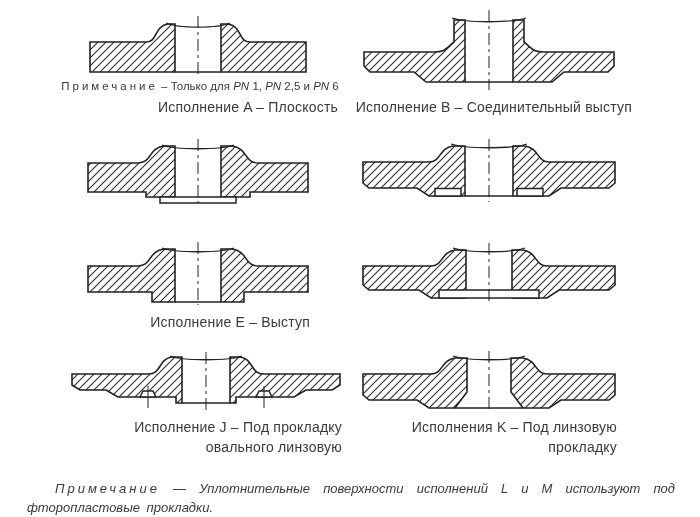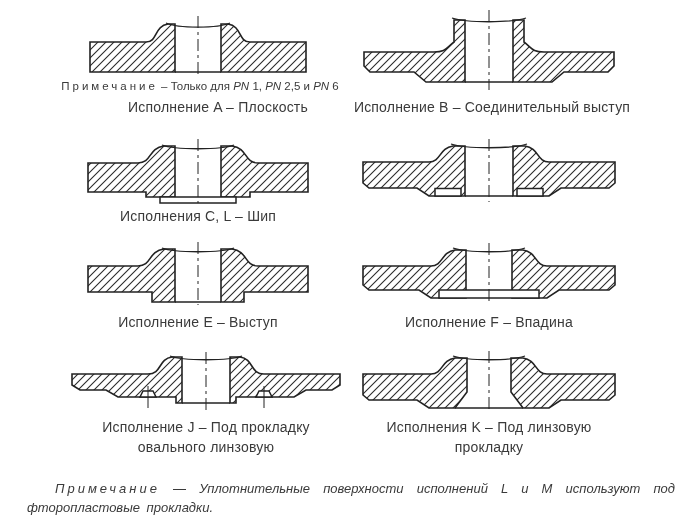--- a/index.html
+++ b/index.html
@@ -3,21 +3,21 @@
 <meta charset="utf-8">
 <style>
   html,body{margin:0;padding:0;background:#fff;}
   #page{
     position:relative;width:678px;height:517px;background:#ffffff;
     font-family:"Liberation Sans",sans-serif;color:#3a3a3a;overflow:hidden;
   }
   .fig{position:absolute;}
   .fig svg{display:block;}
   .cap{
-    position:absolute;text-align:center;font-size:14px;line-height:20px;
+    position:absolute;text-align:right;font-size:14px;line-height:20px;
     color:#3a3a3a;letter-spacing:.2px;
   }
   .smallnote{
     position:absolute;text-align:center;font-size:11.5px;color:#3a3a3a;
   }
   .spaced{letter-spacing:3px;}
   .pn{font-style:italic;}
   #bottom-note{
     position:absolute;left:27px;top:479px;width:648px;
     font-size:13px;line-height:19px;color:#3a3a3a;text-align:justify;
@@ -70,21 +70,20 @@
 
   <div class="fig" style="left:86px;top:136px">
     <svg width="224" height="68" viewBox="0 0 224 68">
       <path class="outline" d="M2,27 H52 C66,27 62,12 78,10 H89 V61 H60 V56 H2 Z"></path>
       <path class="outline" d="M222,27 H172 C158,27 162,12 146,10 H135 V61 H164 V56 H222 Z"></path>
       <rect class="white" x="74" y="61" width="76" height="6"></rect>
       <path class="wavy" d="M76,9 C88,14 136,14 148,9"></path>
       <line class="cl" x1="112" y1="3" x2="112" y2="67"></line>
     </svg>
   </div>
-  <div class="cap" style="left:86px;top:206px;width:224px">Исполнения C, L – Шип</div>
 
   <div class="fig" style="left:361px;top:136px">
     <svg width="256" height="68" viewBox="0 0 256 68">
       <path class="outline" d="M2,26 H68 C80,26 78,12 92,10 H104 V60 H68 L56,52 H8 L2,47 Z"></path>
       <path class="outline" d="M254,26 H188 C176,26 178,12 164,10 H152 V60 H188 L200,52 H248 L254,47 Z"></path>
       <rect class="white" x="74" y="52.5" width="26" height="7.5"></rect>
       <rect class="white" x="156" y="52.5" width="26" height="7.5"></rect>
       <line class="edge" x1="104" y1="60" x2="152" y2="60"></line>
       <path class="wavy" d="M90,8 C104,13 152,13 166,8"></path>
       <line class="cl" x1="128" y1="3" x2="128" y2="66"></line>
@@ -104,21 +103,20 @@
 
   <div class="fig" style="left:361px;top:240px">
     <svg width="256" height="66" viewBox="0 0 256 66">
       <path class="outline" d="M2,26 H70 C82,26 80,12 94,10 H105 V58 H70 L58,50 H8 L2,45 Z"></path>
       <path class="outline" d="M254,26 H186 C174,26 176,12 162,10 H151 V58 H186 L198,50 H248 L254,45 Z"></path>
       <rect class="white" x="78" y="50" width="100" height="8"></rect>
       <path class="wavy" d="M92,8 C106,13 150,13 164,8"></path>
       <line class="cl" x1="128" y1="3" x2="128" y2="64"></line>
     </svg>
   </div>
-  <div class="cap" style="left:361px;top:312px;width:256px">Исполнение F – Впадина</div>
 
   <div class="fig" style="left:70px;top:350px">
     <svg width="272" height="62" viewBox="0 0 272 62">
       <path class="outline" d="M2,24 H78 C92,24 88,9 102,7 H112 V53 H106 V47 H48 L36,40 H10 L2,35 Z"></path>
       <path class="outline" d="M270,24 H194 C180,24 184,9 170,7 H160 V53 H166 V47 H224 L236,40 H262 L270,35 Z"></path>
       <line class="edge" x1="112" y1="53" x2="160" y2="53"></line>
       <path class="white" d="M70,47 L73,41 H83 L86,47 Z"></path>
       <path class="white" d="M186,47 L189,41 H199 L202,47 Z"></path>
       <line class="gline" x1="78" y1="36" x2="78" y2="58"></line>
       <line class="gline" x1="194" y1="36" x2="194" y2="58"></line>

